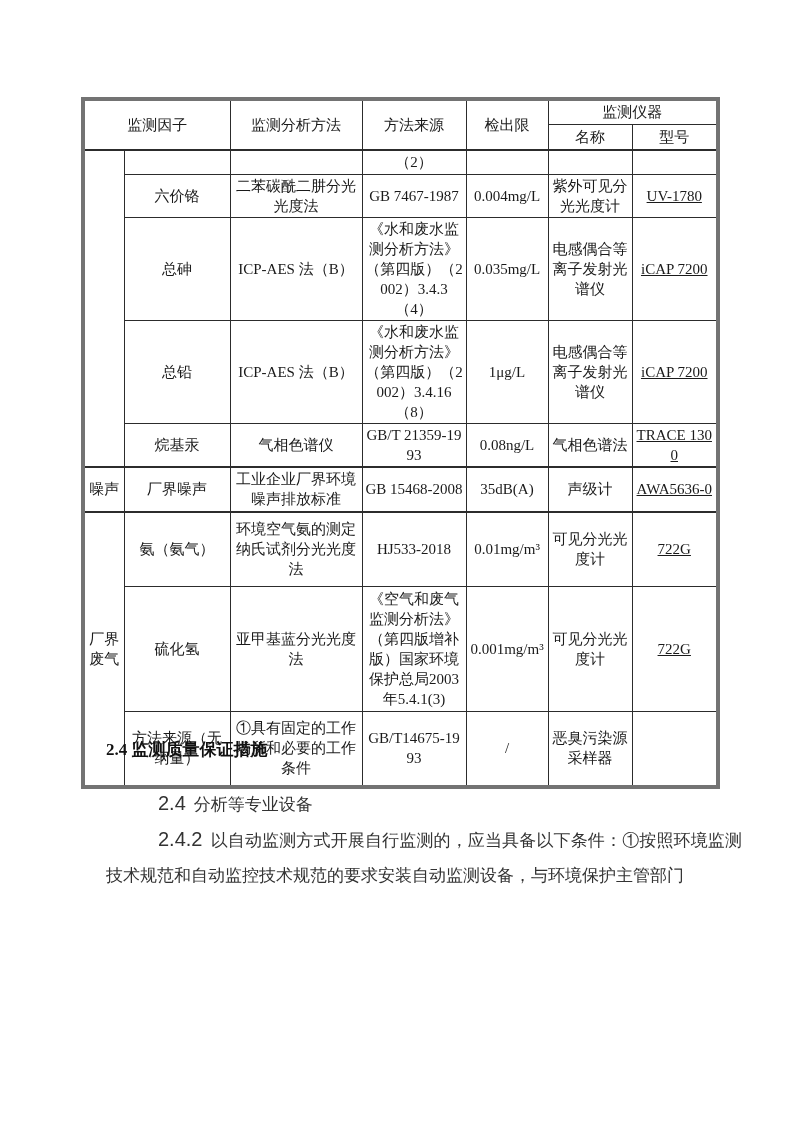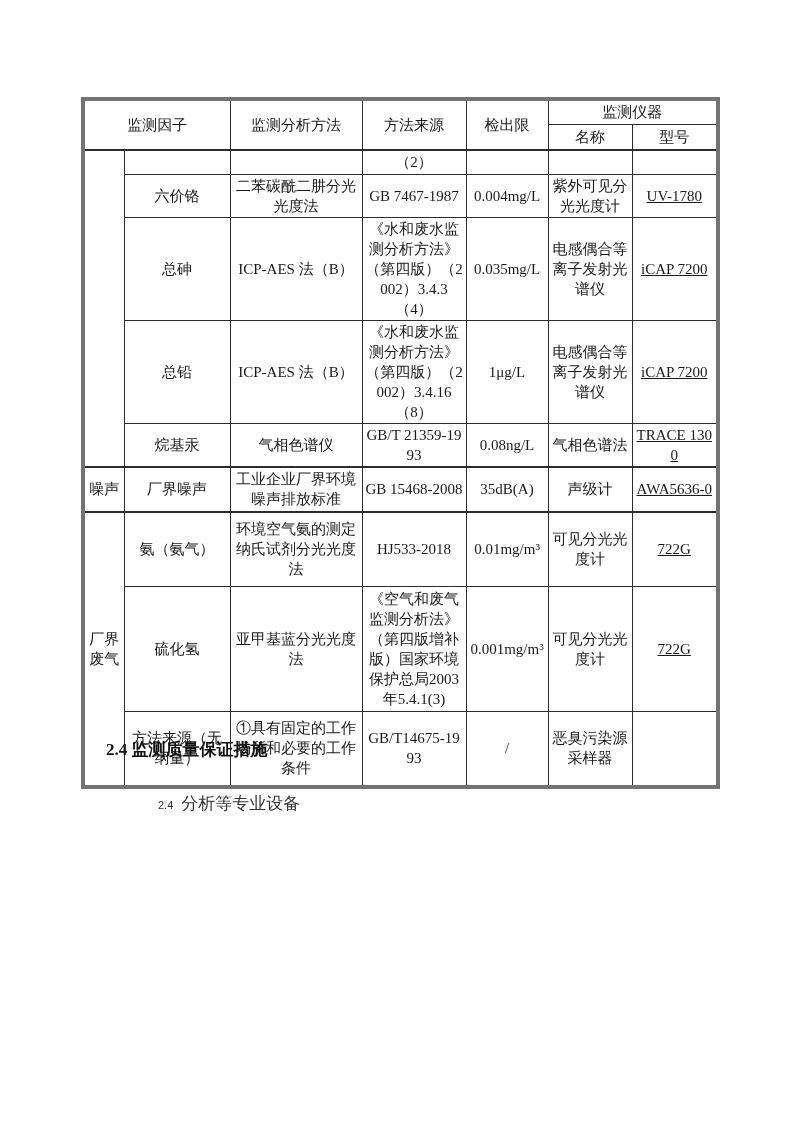--- a/index.html
+++ b/index.html
@@ -31,21 +31,21 @@
   .sec-heading {
     font-size:17px; font-weight:bold; line-height:22px;
     margin:0 0 25px 0; color:#111111;
   }
   .para {
     font-size:17px; line-height:35px; margin:0; color:#333333;
     text-align:justify; text-indent:52px;
   }
   .para .pnum {
     font-family:"Liberation Sans","DejaVu Sans",sans-serif;
-    font-size:11px; margin-right:8px;
+    font-size:20px; margin-right:8px;
   }
 </style>
 </head>
 <body>
 
 <div class="page">
 
   <table class="monitor">
     <colgroup>
       <col style="width:41px">
@@ -146,15 +146,18 @@
         <td class="col-model"></td>
       </tr>
     </tbody>
   </table>
 
   <div class="textblock">
     <h2 class="sec-heading">2.4 监测质量保证措施</h2>
     <p class="para">
       <span class="pnum">2.4</span><span>分析等专业设备</span>
     </p>
+    <p class="para">
+      <span class="pnum">2.4.2</span><span>以自动监测方式开展自行监测的，应当具备以下条件：①按照环境监测技术规范和自动监控技术规范的要求安装自动监测设备，与环境保护主管部门</span>
+    </p>
   </div>
 
 </div>
 
 </body></html>

